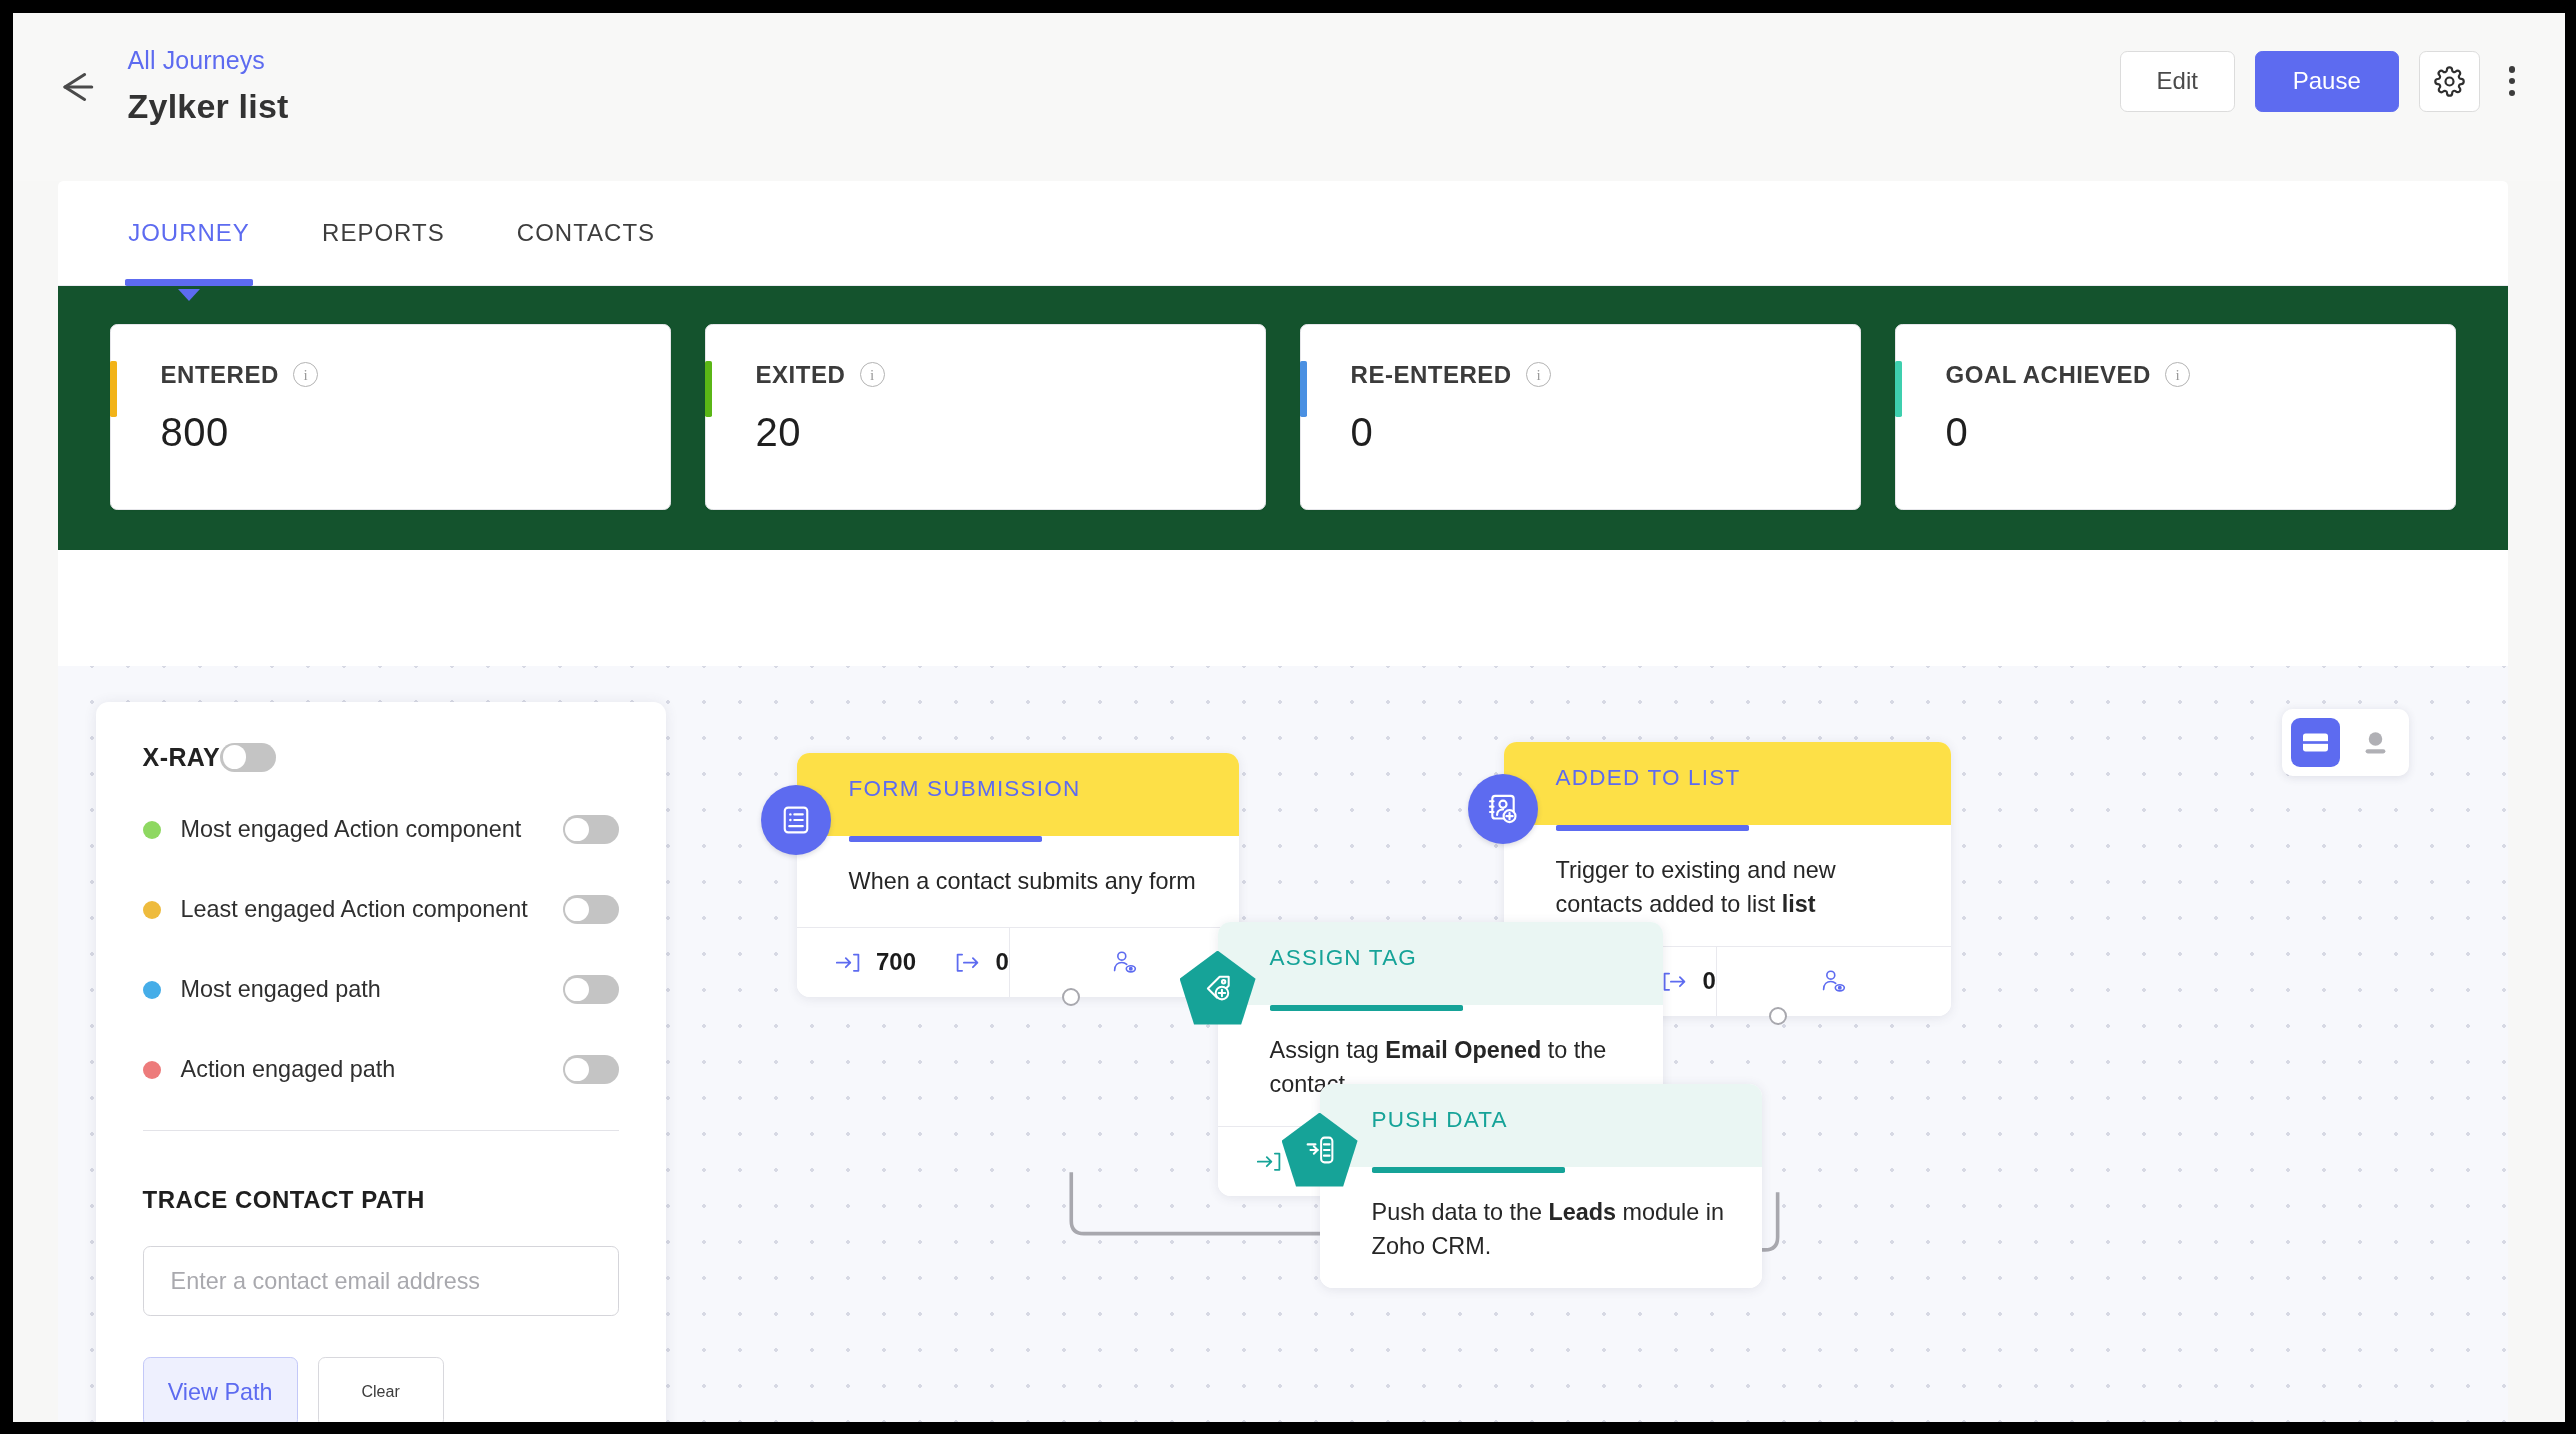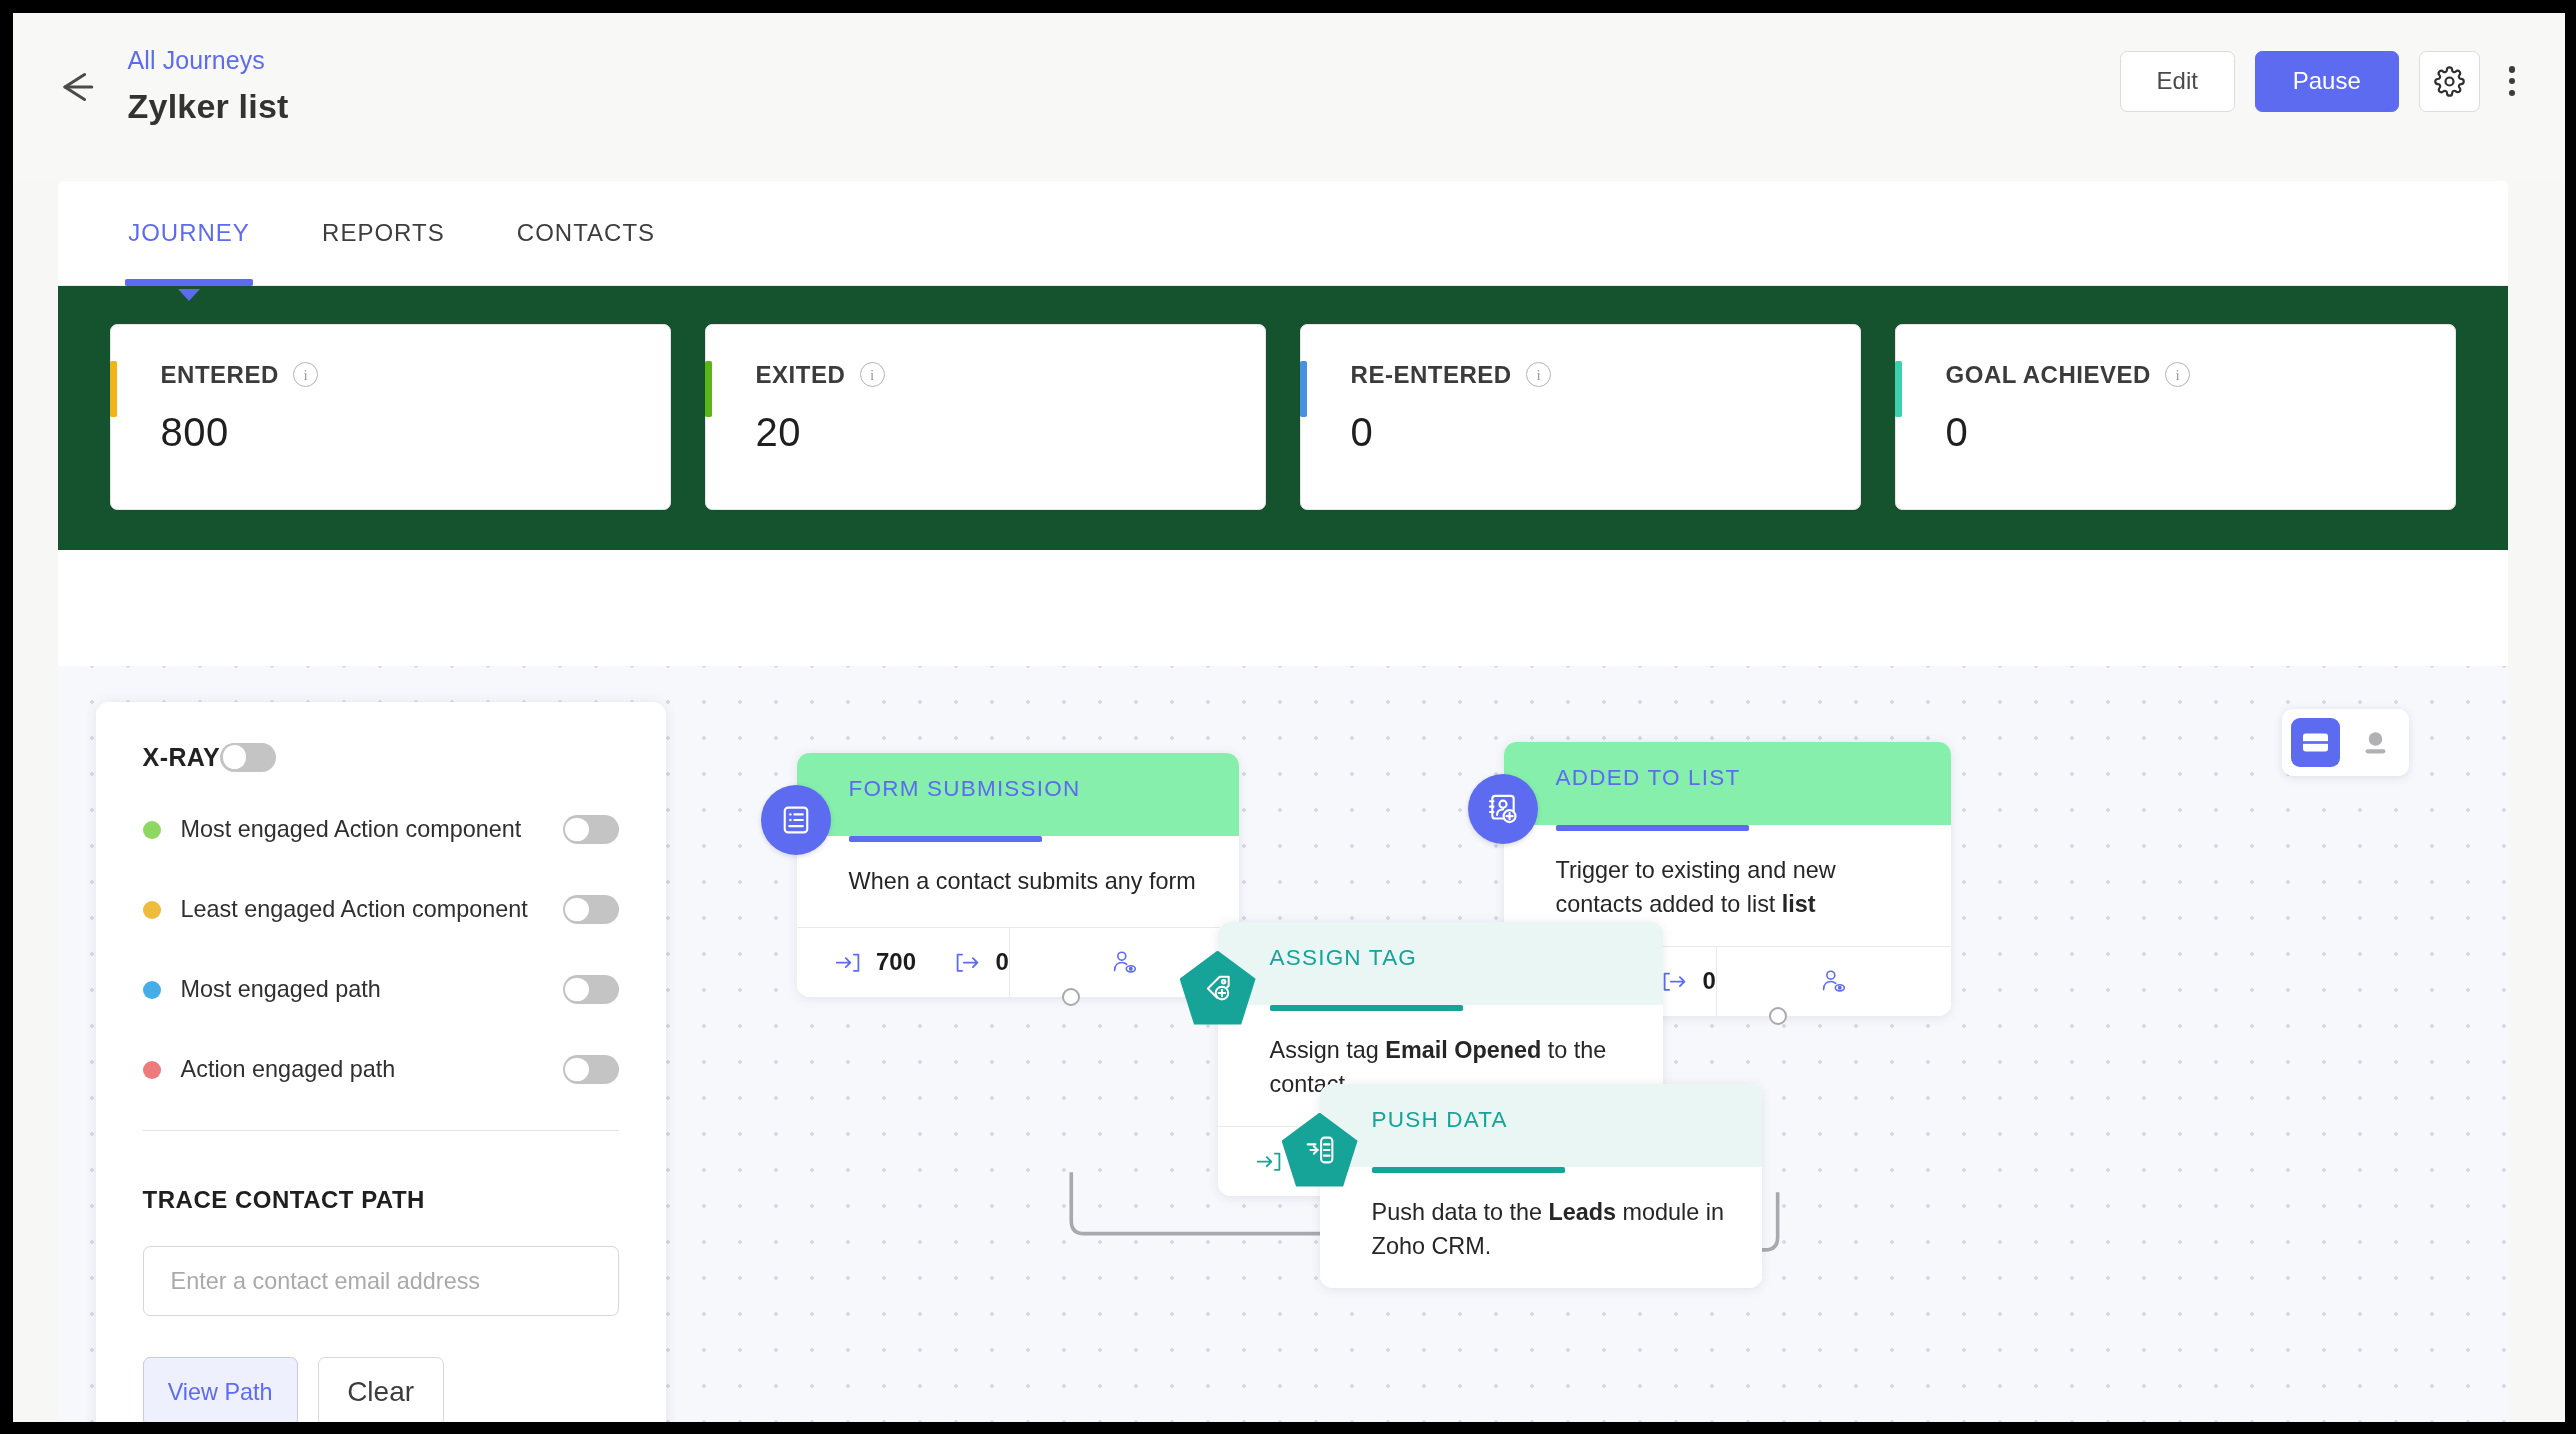--- a/index.html
+++ b/index.html
@@ -350,21 +350,21 @@
     justify-content: center;
     cursor: pointer;
   }
   #clear-button {
     min-width: 126px;
     height: 70px;
     background: #ffffff;
     border: 0.9px solid #d8d8dd;
     border-radius: 7.2px;
     color: #3c3c3c;
-    font-size: 28px;
+    font-size: 16px;
     display: inline-flex;
     align-items: center;
     justify-content: center;
     cursor: pointer;
   }
 
   
   #view-switcher {
     position: absolute;
     right: 99px; top: 43px;
@@ -444,21 +444,21 @@
   }
   .nf-icon-cell {
     flex: 1 1 auto;
     display: flex;
     align-items: center;
     justify-content: center;
     cursor: pointer;
   }
 
   
-  .theme-blue .node-header { background: #86efac; }
+  .theme-blue .node-header { background: #fde047; }
   .theme-blue .node-kind { color: #5d6bf0; }
   .theme-blue .node-underline { background: #5d6bf0; }
 
   
   .theme-teal .node-header { background: #eaf6f3; }
   .theme-teal .node-kind { color: #16a398; }
   .theme-teal .node-underline { background: #16a398; }
 
   
   .node-badge-circle {

